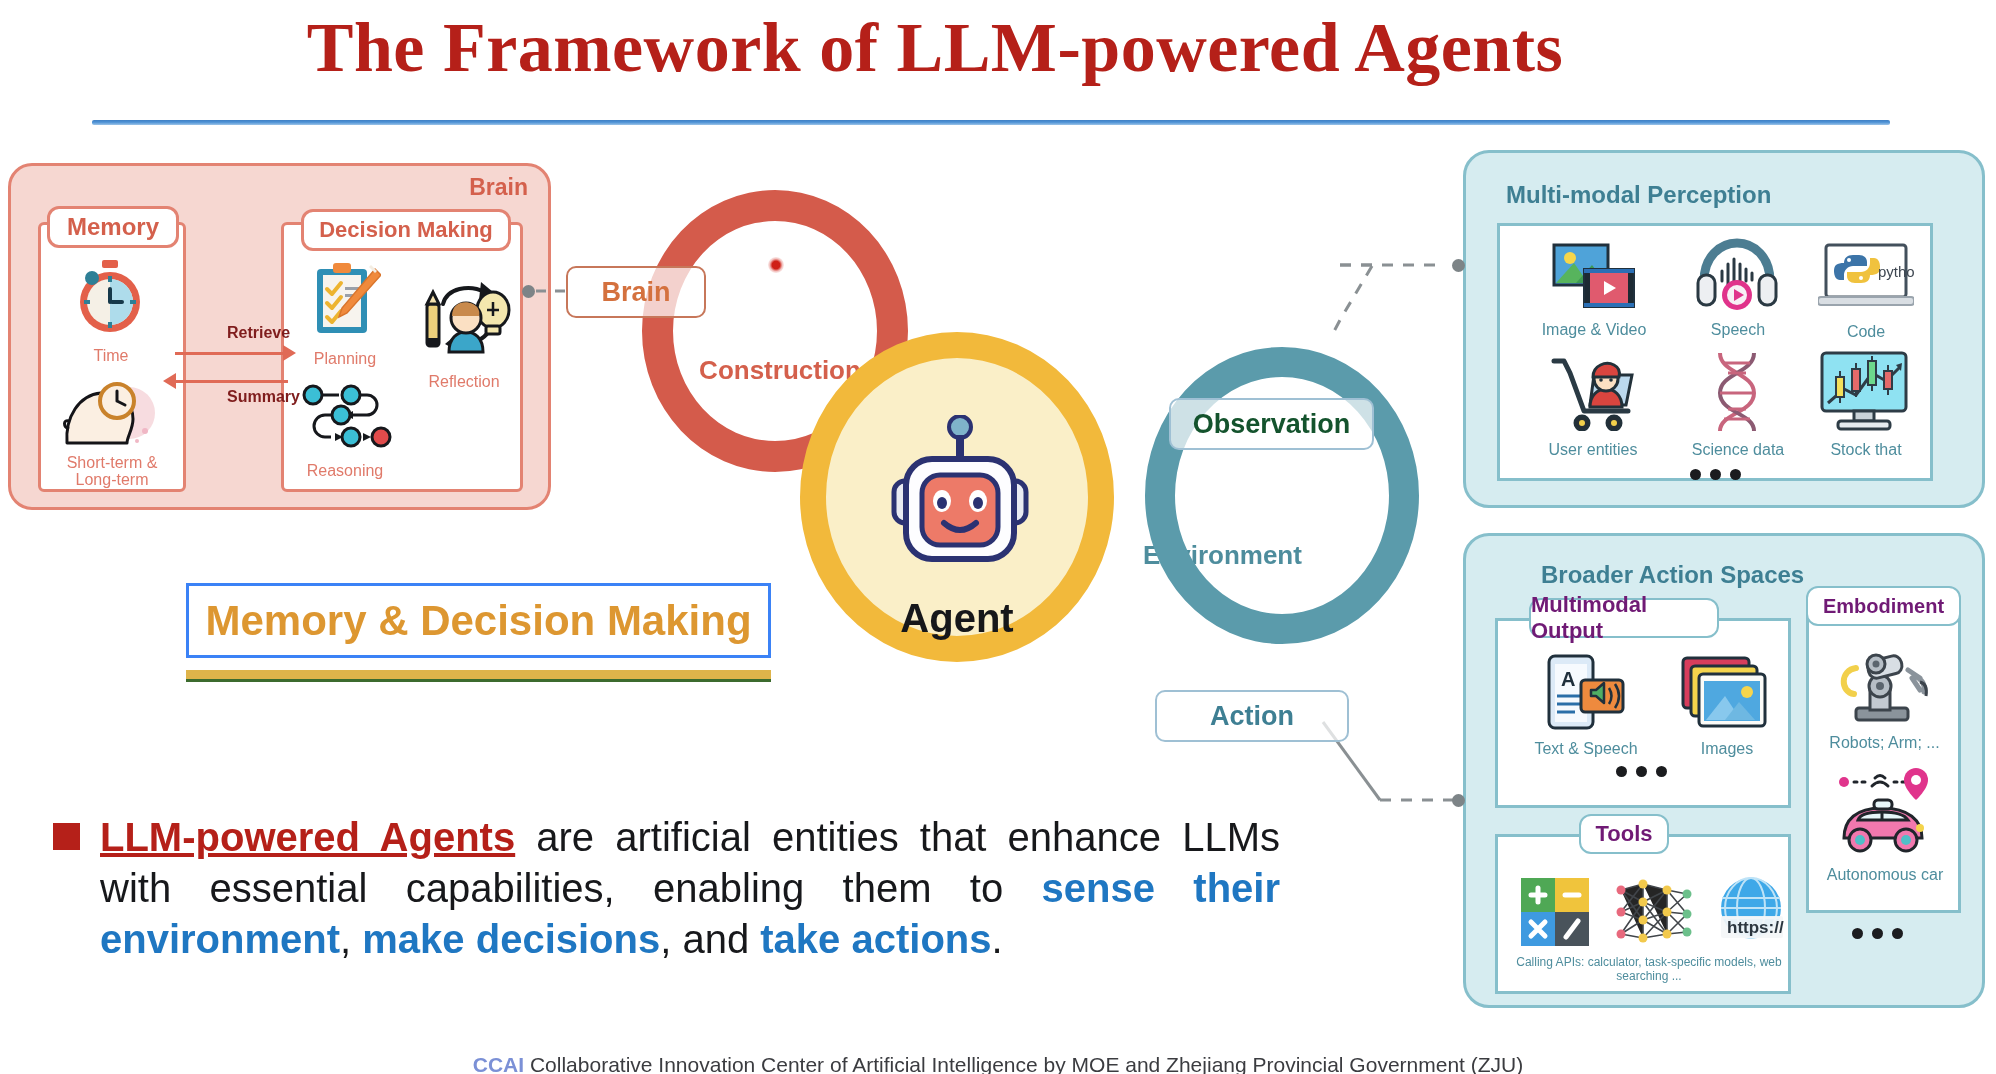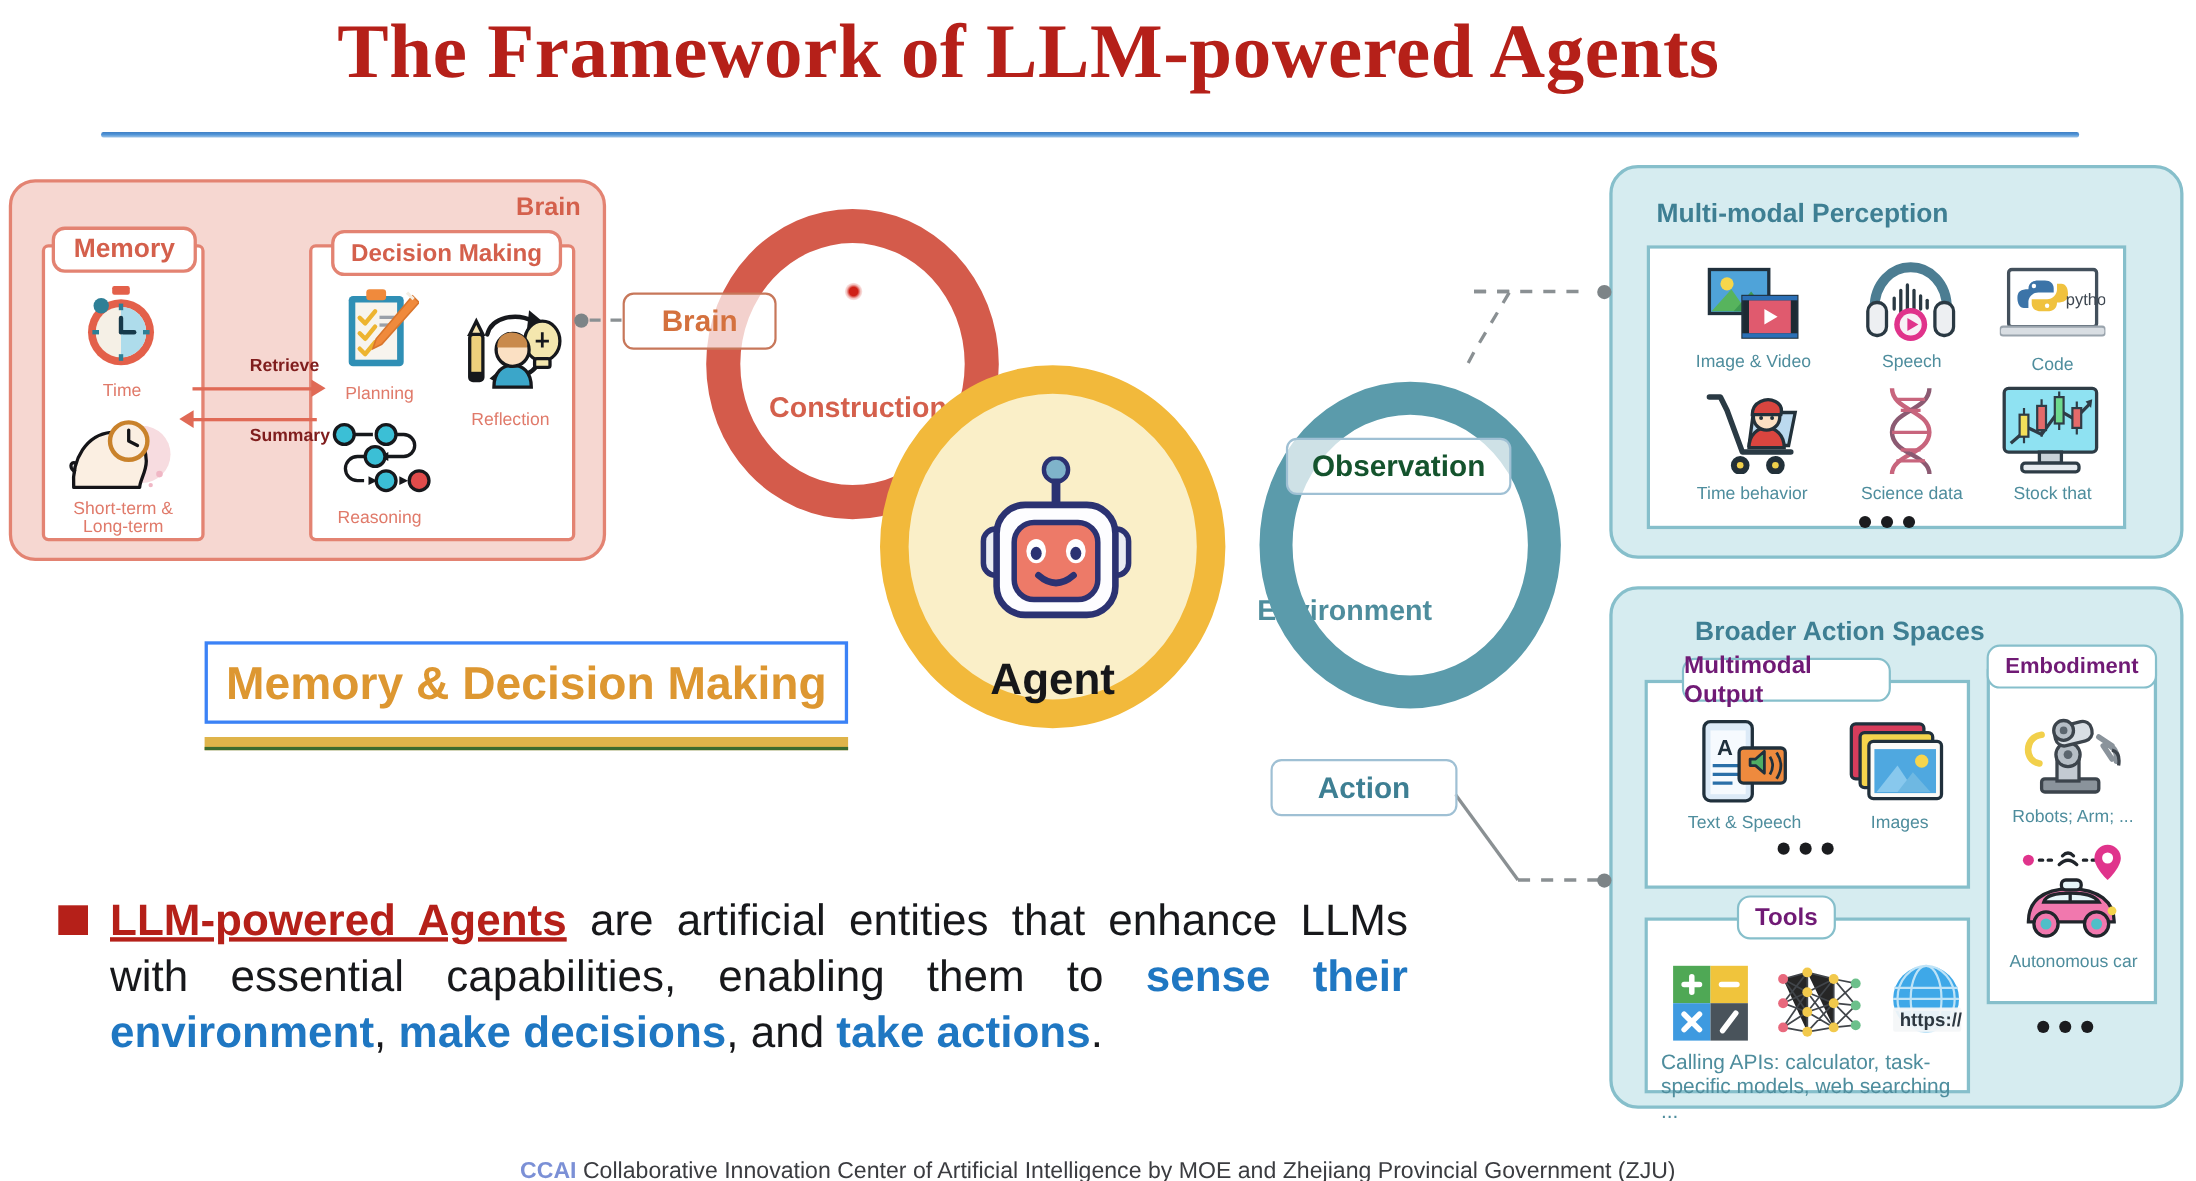--- a/index.html
+++ b/index.html
@@ -134,21 +134,21 @@
     border: 2px solid #C7775A;
     color: #D4713E; font-size: 27px;
   }
   #pill-observation {
     left: 1169px; top: 398px; width: 205px; height: 52px;
     background: rgba(255,255,255,0.7);
     border: 2px solid #9FC0D4;
     color: #14532d; font-size: 27px;
   }
   #pill-action {
-    left: 1155px; top: 690px; width: 170px; height: 52px;
+    left: 1155px; top: 690px; width: 194px; height: 52px;
     background: rgba(255,255,255,0.72);
     border: 2px solid #9FC0D4;
     color: #3E7F93; font-size: 27px;
   }
 
   
   #mdm-box {
     position: absolute; left: 186px; top: 583px; width: 585px; height: 75px;
     background: #ffffff; border: 3px solid #3b82f6;
     display: flex; align-items: center; justify-content: center;
@@ -428,21 +428,21 @@
       <circle cx="34" cy="68" r="7" fill="#262f36" stroke="#22313a" stroke-width="3"></circle>
       <circle cx="34" cy="68" r="3" fill="#F2D04B"></circle>
       <circle cx="66" cy="68" r="7" fill="#262f36" stroke="#22313a" stroke-width="3"></circle>
       <circle cx="66" cy="68" r="3" fill="#F2D04B"></circle>
       <path d="M42 52 C42 40 50 34 58 34 C66 34 74 40 74 52 Z" fill="#D9453F" stroke="#22313a" stroke-width="3"></path>
       <circle cx="58" cy="24" r="12" fill="#FBE0C3" stroke="#22313a" stroke-width="3"></circle>
       <path d="M45 22 C45 10 58 6 66 10 C72 13 72 18 71 22 Z" fill="#D9453F" stroke="#22313a" stroke-width="3"></path>
       <circle cx="53" cy="25" r="1.8" fill="#22313a"></circle>
       <circle cx="63" cy="25" r="1.8" fill="#22313a"></circle>
     </svg>
-    <div class="cell-cap" style="left:62px; top:288px; width:130px;">Time behavior</div>
+    <div class="cell-cap" style="left:62px; top:288px; width:130px;">User entities</div>
 
     <svg style="position:absolute; left:240px; top:198px; width:62px; height:82px;" viewBox="0 0 62 82">
       <path d="M14 2 C14 22 48 22 48 42 C48 62 14 62 14 80" stroke="#C8657D" stroke-width="4" fill="none"></path>
       <path d="M48 2 C48 22 14 22 14 42 C14 62 48 62 48 80" stroke="#8C5A72" stroke-width="4" fill="none"></path>
       <g stroke="#C8657D" stroke-width="3">
         <path d="M18 12 h26"></path>
           <path d="M22 22 h18"></path>
           <path d="M22 58 h18"></path>
           <path d="M18 68 h26"></path>
         <path d="M14 42 h34"></path>
@@ -555,21 +555,21 @@
       <circle cx="40" cy="34" r="30" fill="#3EA8E8"></circle>
       <g stroke="#BEE3F7" stroke-width="2" fill="none">
         <ellipse cx="40" cy="34" rx="14" ry="30"></ellipse>
         <ellipse cx="40" cy="34" rx="26" ry="30"></ellipse>
         <path d="M11 24 h58 M11 44 h58 M10 34 h60"></path>
       </g>
       <rect x="10" y="42" width="62" height="22" rx="2" fill="#F4F6F8" opacity="0.93"></rect>
       <text x="16" y="59" font-family="Liberation Sans, sans-serif" font-size="17" font-weight="bold" fill="#2d3740">https://</text>
     </svg>
 
-    <div class="cell-cap" style="left:44px; top:420px; width:278px; text-align:left; font-size:19px;">Calling APIs: calculator, task-specific models, web searching ...</div>
+    <div class="cell-cap" style="left:44px; top:420px; width:278px; text-align:center; font-size:12px;">Calling APIs: calculator, task-specific models, web searching ...</div>
 
     <div class="white-card" id="embodiment-card"></div>
     <div class="sub-tab" id="embodiment-tab">Embodiment</div>
 
     <svg style="position:absolute; left:368px; top:110px; width:100px; height:82px;" viewBox="0 0 100 82">
       <path d="M22 22 C6 24 6 46 20 48" stroke="#F2D04B" stroke-width="6" fill="none" stroke-linecap="round"></path>
       <rect x="22" y="62" width="52" height="12" rx="3" fill="#8A939B" stroke="#3c444c" stroke-width="3"></rect>
       <rect x="36" y="40" width="20" height="24" fill="#C3CAD2" stroke="#3c444c" stroke-width="3"></rect>
       <circle cx="46" cy="40" r="11" fill="#B6BEC6" stroke="#3c444c" stroke-width="3"></circle>
       <circle cx="46" cy="40" r="4" fill="#5b656e"></circle>

